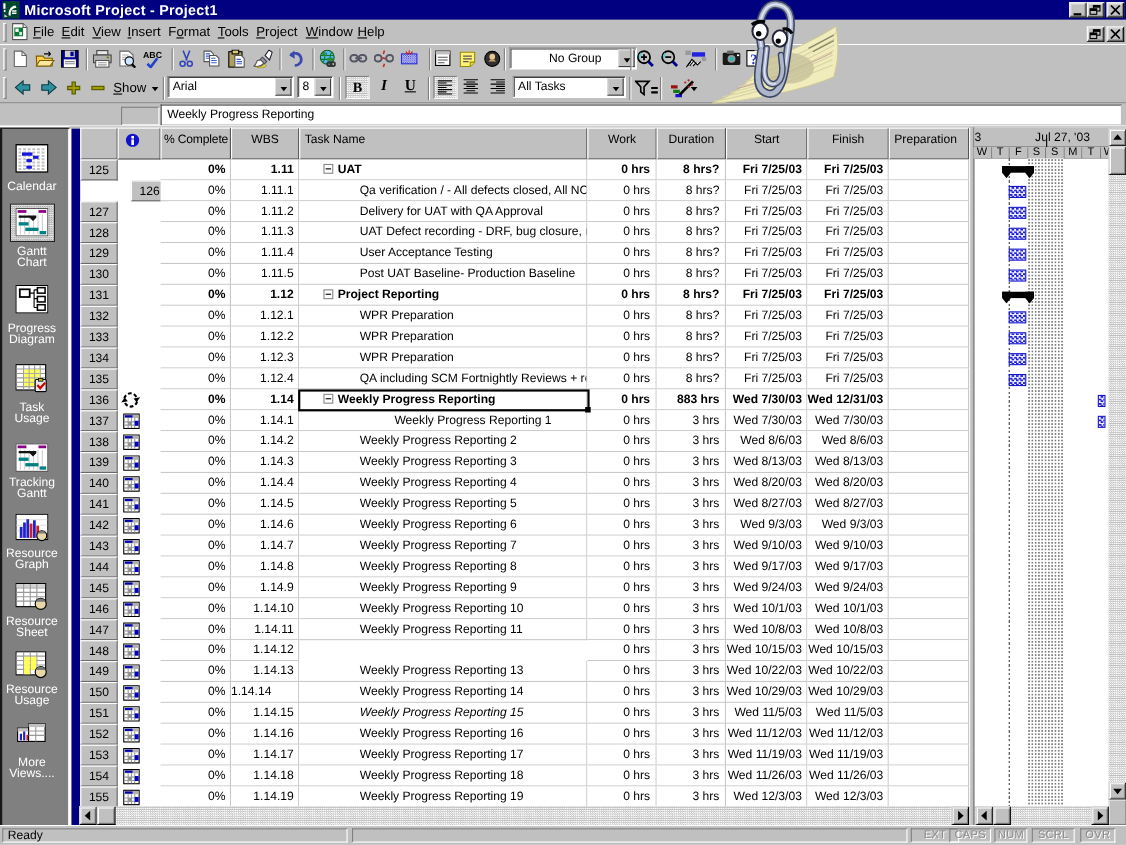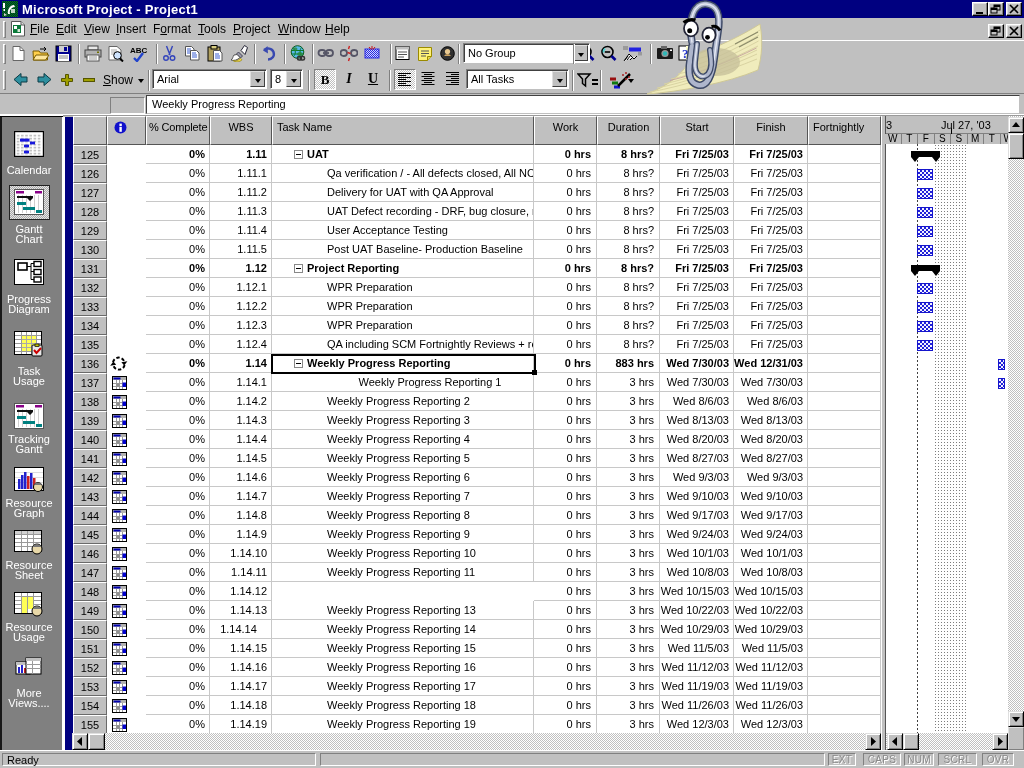--- a/index.html
+++ b/index.html
@@ -235,21 +235,21 @@
       <path d="M8 1 h7 v14 h-7 z" fill="#ffffcc"></path>
       <text x="4" y="13" font-family="Liberation Serif" font-size="13" font-weight="bold" fill="#2233cc">?</text>
     </svg></div>
 <div class="tbsep" style="left:78px;top:44px;height:20px;"></div>
 <div class="tbsep" style="left:156px;top:44px;height:20px;"></div>
 <div class="tbsep" style="left:254px;top:44px;height:20px;"></div>
 <div class="tbsep" style="left:284px;top:44px;height:20px;"></div>
 <div class="tbsep" style="left:312px;top:44px;height:20px;"></div>
 <div class="tbsep" style="left:390px;top:44px;height:20px;"></div>
 <div class="tbsep" style="left:458px;top:44px;height:20px;"></div>
-<div class="combo" style="left:463px;top:43px;width:127px;">No Group<span class="combobtn"></span></div>
+<div class="combo" style="left:463px;top:43px;width:116px;text-align:center;">No Group<span class="combobtn"></span></div>
 <div class="tbsep" style="left:573px;top:44px;height:20px;"></div>
 <div class="tbsep" style="left:650px;top:44px;height:20px;"></div>
 
 <div class="abs" style="left:0;top:67px;width:1024px;height:27px;background:#c0c0c0;border-bottom:1px solid #808080;"></div>
 <div class="grip" style="left:3px;top:70px;height:20px;"></div>
 <div class="abs" style="left:13px;top:72px;"><svg width="16" height="15">
       <path d="M1 7.5 L8 1.5 v3.5 h6 v5 h-6 v3.5 z" fill="#2e8f9f" stroke="#0a3a44"></path>
     </svg></div>
 <div class="abs" style="left:36px;top:72px;"><svg width="16" height="15">
       <path d="M15 7.5 L8 1.5 v3.5 h-6 v5 h6 v3.5 z" fill="#2e8f9f" stroke="#0a3a44"></path>
@@ -448,32 +448,32 @@
       <rect x="5.4" y="2.6" width="2.4" height="2.4" fill="#fff"></rect>
       <rect x="5.4" y="5.8" width="2.4" height="5" fill="#fff"></rect>
     </svg></div>
 <div class="hdrcell" style="left:146px;width:64px;padding-left:2px;letter-spacing:-0.15px;">% Complete</div>
 <div class="hdrcell" style="left:210px;width:62px;text-align:center;">WBS</div>
 <div class="hdrcell" style="left:272px;width:262px;padding-left:4px;">Task Name</div>
 <div class="hdrcell" style="left:534px;width:63px;text-align:center;">Work</div>
 <div class="hdrcell" style="left:597px;width:63px;text-align:center;">Duration</div>
 <div class="hdrcell" style="left:660px;width:74px;text-align:center;">Start</div>
 <div class="hdrcell" style="left:734px;width:74px;text-align:center;">Finish</div>
-<div class="hdrcell" style="left:808px;width:73px;padding-left:4px;">Fortnightly</div>
+<div class="hdrcell" style="left:808px;width:73px;padding-left:4px;">Preparation</div>
 
 <div class="rh" style="top:145px;">125</div>
 <div class="cell" style="left:146px;top:145px;width:64px;height:19px;font-weight:bold;text-align:right;padding-right:4px;">0%</div>
 <div class="cell" style="left:210px;top:145px;width:62px;height:19px;font-weight:bold;text-align:right;padding-right:4px;">1.11</div>
 <div class="cell" style="left:272px;top:145px;width:262px;height:19px;font-weight:bold;text-align:left;padding-left:0px;padding-left:22px;overflow:hidden;white-space:nowrap;"><span class="minus"><i></i></span><span style="margin-left:4px">UAT</span></div>
 <div class="cell" style="left:534px;top:145px;width:63px;height:19px;font-weight:bold;text-align:right;padding-right:5px;">0 hrs</div>
 <div class="cell" style="left:597px;top:145px;width:63px;height:19px;font-weight:bold;text-align:right;padding-right:5px;">8 hrs?</div>
 <div class="cell" style="left:660px;top:145px;width:74px;height:19px;font-weight:bold;text-align:right;padding-right:4px;">Fri 7/25/03</div>
 <div class="cell" style="left:734px;top:145px;width:74px;height:19px;font-weight:bold;text-align:right;padding-right:4px;">Fri 7/25/03</div>
 <div class="cell" style="left:808px;top:145px;width:73px;height:19px;font-weight:bold;text-align:right;padding-right:4px;"></div>
-<div class="rh" style="top:164px;">126</div>
+<div class="rh" style="top:164px;margin-left:46px;">126</div>
 <div class="cell" style="left:146px;top:164px;width:64px;height:19px;text-align:right;padding-right:4px;">0%</div>
 <div class="cell" style="left:210px;top:164px;width:62px;height:19px;text-align:right;padding-right:4px;">1.11.1</div>
 <div class="cell" style="left:272px;top:164px;width:262px;height:19px;text-align:left;padding-left:55px;overflow:hidden;white-space:nowrap;">Qa verification / - All defects closed, All NCs c</div>
 <div class="cell" style="left:534px;top:164px;width:63px;height:19px;text-align:right;padding-right:5px;">0 hrs</div>
 <div class="cell" style="left:597px;top:164px;width:63px;height:19px;text-align:right;padding-right:5px;">8 hrs?</div>
 <div class="cell" style="left:660px;top:164px;width:74px;height:19px;text-align:right;padding-right:4px;">Fri 7/25/03</div>
 <div class="cell" style="left:734px;top:164px;width:74px;height:19px;text-align:right;padding-right:4px;">Fri 7/25/03</div>
 <div class="cell" style="left:808px;top:164px;width:73px;height:19px;text-align:right;padding-right:4px;"></div>
 <div class="rh" style="top:183px;">127</div>
 <div class="cell" style="left:146px;top:183px;width:64px;height:19px;text-align:right;padding-right:4px;">0%</div>
@@ -825,41 +825,41 @@
       <rect x="0" y="0" width="15" height="14" fill="#fff" stroke="#000" stroke-width="2"></rect>
       <rect x="1" y="1" width="13" height="3" fill="#b0b0b0"></rect>
       <rect x="1.5" y="1.5" width="7" height="2" fill="#0000b0"></rect>
       <g stroke="#9a9a9a" stroke-width="1">
         <path d="M1 7.5h13M1 10.5h13M4.5 4v9M7.5 4v9M10.5 4v9"></path>
       </g>
       <rect x="4.5" y="7.5" width="3" height="3" fill="#909090"></rect>
       <rect x="10.5" y="6.5" width="3.5" height="4.5" fill="#0000cc"></rect>
     </svg></div>
 <div class="cell" style="left:146px;top:620px;width:64px;height:19px;text-align:right;padding-right:4px;">0%</div>
-<div class="cell" style="left:210px;top:620px;width:62px;height:19px;text-align:center;padding-right:4px;">1.14.14</div>
+<div class="cell" style="left:210px;top:620px;width:62px;height:19px;text-align:left;padding-right:4px;">1.14.14</div>
 <div class="cell" style="left:272px;top:620px;width:262px;height:19px;text-align:left;padding-left:55px;overflow:hidden;white-space:nowrap;">Weekly Progress Reporting 14</div>
 <div class="cell" style="left:534px;top:620px;width:63px;height:19px;text-align:right;padding-right:5px;">0 hrs</div>
 <div class="cell" style="left:597px;top:620px;width:63px;height:19px;text-align:right;padding-right:5px;">3 hrs</div>
 <div class="cell" style="left:660px;top:620px;width:74px;height:19px;text-align:right;padding-right:4px;">Wed 10/29/03</div>
 <div class="cell" style="left:734px;top:620px;width:74px;height:19px;text-align:right;padding-right:4px;">Wed 10/29/03</div>
 <div class="cell" style="left:808px;top:620px;width:73px;height:19px;text-align:right;padding-right:4px;"></div>
 <div class="rh" style="top:639px;">151</div>
 <div class="abs" style="left:112px;top:642px;"><svg width="15" height="14">
       <rect x="0" y="0" width="15" height="14" fill="#fff" stroke="#000" stroke-width="2"></rect>
       <rect x="1" y="1" width="13" height="3" fill="#b0b0b0"></rect>
       <rect x="1.5" y="1.5" width="7" height="2" fill="#0000b0"></rect>
       <g stroke="#9a9a9a" stroke-width="1">
         <path d="M1 7.5h13M1 10.5h13M4.5 4v9M7.5 4v9M10.5 4v9"></path>
       </g>
       <rect x="4.5" y="7.5" width="3" height="3" fill="#909090"></rect>
       <rect x="10.5" y="6.5" width="3.5" height="4.5" fill="#0000cc"></rect>
     </svg></div>
 <div class="cell" style="left:146px;top:639px;width:64px;height:19px;text-align:right;padding-right:4px;">0%</div>
 <div class="cell" style="left:210px;top:639px;width:62px;height:19px;text-align:right;padding-right:4px;">1.14.15</div>
-<div class="cell" style="left:272px;top:639px;width:262px;height:19px;text-align:left;padding-left:55px;overflow:hidden;white-space:nowrap;">Weekly Progress Reporting 15</div>
+<div class="cell" style="left:272px;top:639px;width:262px;height:19px;text-align:left;padding-left:55px;overflow:hidden;white-space:nowrap;font-style:italic;">Weekly Progress Reporting 15</div>
 <div class="cell" style="left:534px;top:639px;width:63px;height:19px;text-align:right;padding-right:5px;">0 hrs</div>
 <div class="cell" style="left:597px;top:639px;width:63px;height:19px;text-align:right;padding-right:5px;">3 hrs</div>
 <div class="cell" style="left:660px;top:639px;width:74px;height:19px;text-align:right;padding-right:4px;">Wed 11/5/03</div>
 <div class="cell" style="left:734px;top:639px;width:74px;height:19px;text-align:right;padding-right:4px;">Wed 11/5/03</div>
 <div class="cell" style="left:808px;top:639px;width:73px;height:19px;text-align:right;padding-right:4px;"></div>
 <div class="rh" style="top:658px;">152</div>
 <div class="abs" style="left:112px;top:661px;"><svg width="15" height="14">
       <rect x="0" y="0" width="15" height="14" fill="#fff" stroke="#000" stroke-width="2"></rect>
       <rect x="1" y="1" width="13" height="3" fill="#b0b0b0"></rect>
       <rect x="1.5" y="1.5" width="7" height="2" fill="#0000b0"></rect>
@@ -1008,21 +1008,21 @@
       <path d="M9 3 l-5 4.5 5 4.5 z" fill="#000"></path>
     </svg></div>
 <div class="sbbtn" style="left:903px;top:733px;width:16px;height:17px;"></div>
 <div class="sbbtn" style="left:992px;top:733px;width:16px;height:17px;"><svg width="14" height="15">
       <path d="M5 3 l5 4.5 -5 4.5 z" fill="#000"></path>
     </svg></div>
 
 <div class="abs" style="left:0;top:750px;width:1024px;height:18px;background:#c0c0c0;border-top:1px solid #fff;"></div>
 <div class="statpanel" style="left:2px;width:314px;text-align:left;padding-left:4px;color:#000;text-shadow:none;font-size:11px;letter-spacing:0;">Ready</div>
 <div class="statpanel" style="left:320px;width:505px;"></div>
-<div class="statpanel" style="left:828px;width:28px;">EXT</div>
+<div class="statpanel" style="left:828px;width:44px;">EXT</div>
 <div class="statpanel" style="left:863px;width:38px;">CAPS</div>
 <div class="statpanel" style="left:904px;width:30px;">NUM</div>
 <div class="statpanel" style="left:938px;width:39px;">SCRL</div>
 <div class="statpanel" style="left:982px;width:32px;">OVR</div>
 
 <svg class="abs" style="left:640px;top:0px;" width="130" height="100" viewBox="0 0 130 100">
 <path d="M7 94 C28 86 44 74 52 56 C76 48 101 36 120 24 C123 40 122 56 118 70 C88 83 38 92 7 94 Z" fill="#f0ecbc" stroke="#cfc896" stroke-width="1"></path>
 <g stroke="#d9d3a2" stroke-width="1" fill="none">
 <path d="M10 92 C45 86 85 72 117 59"></path>
 <path d="M17 88 C48 82 86 68 117 54"></path>

